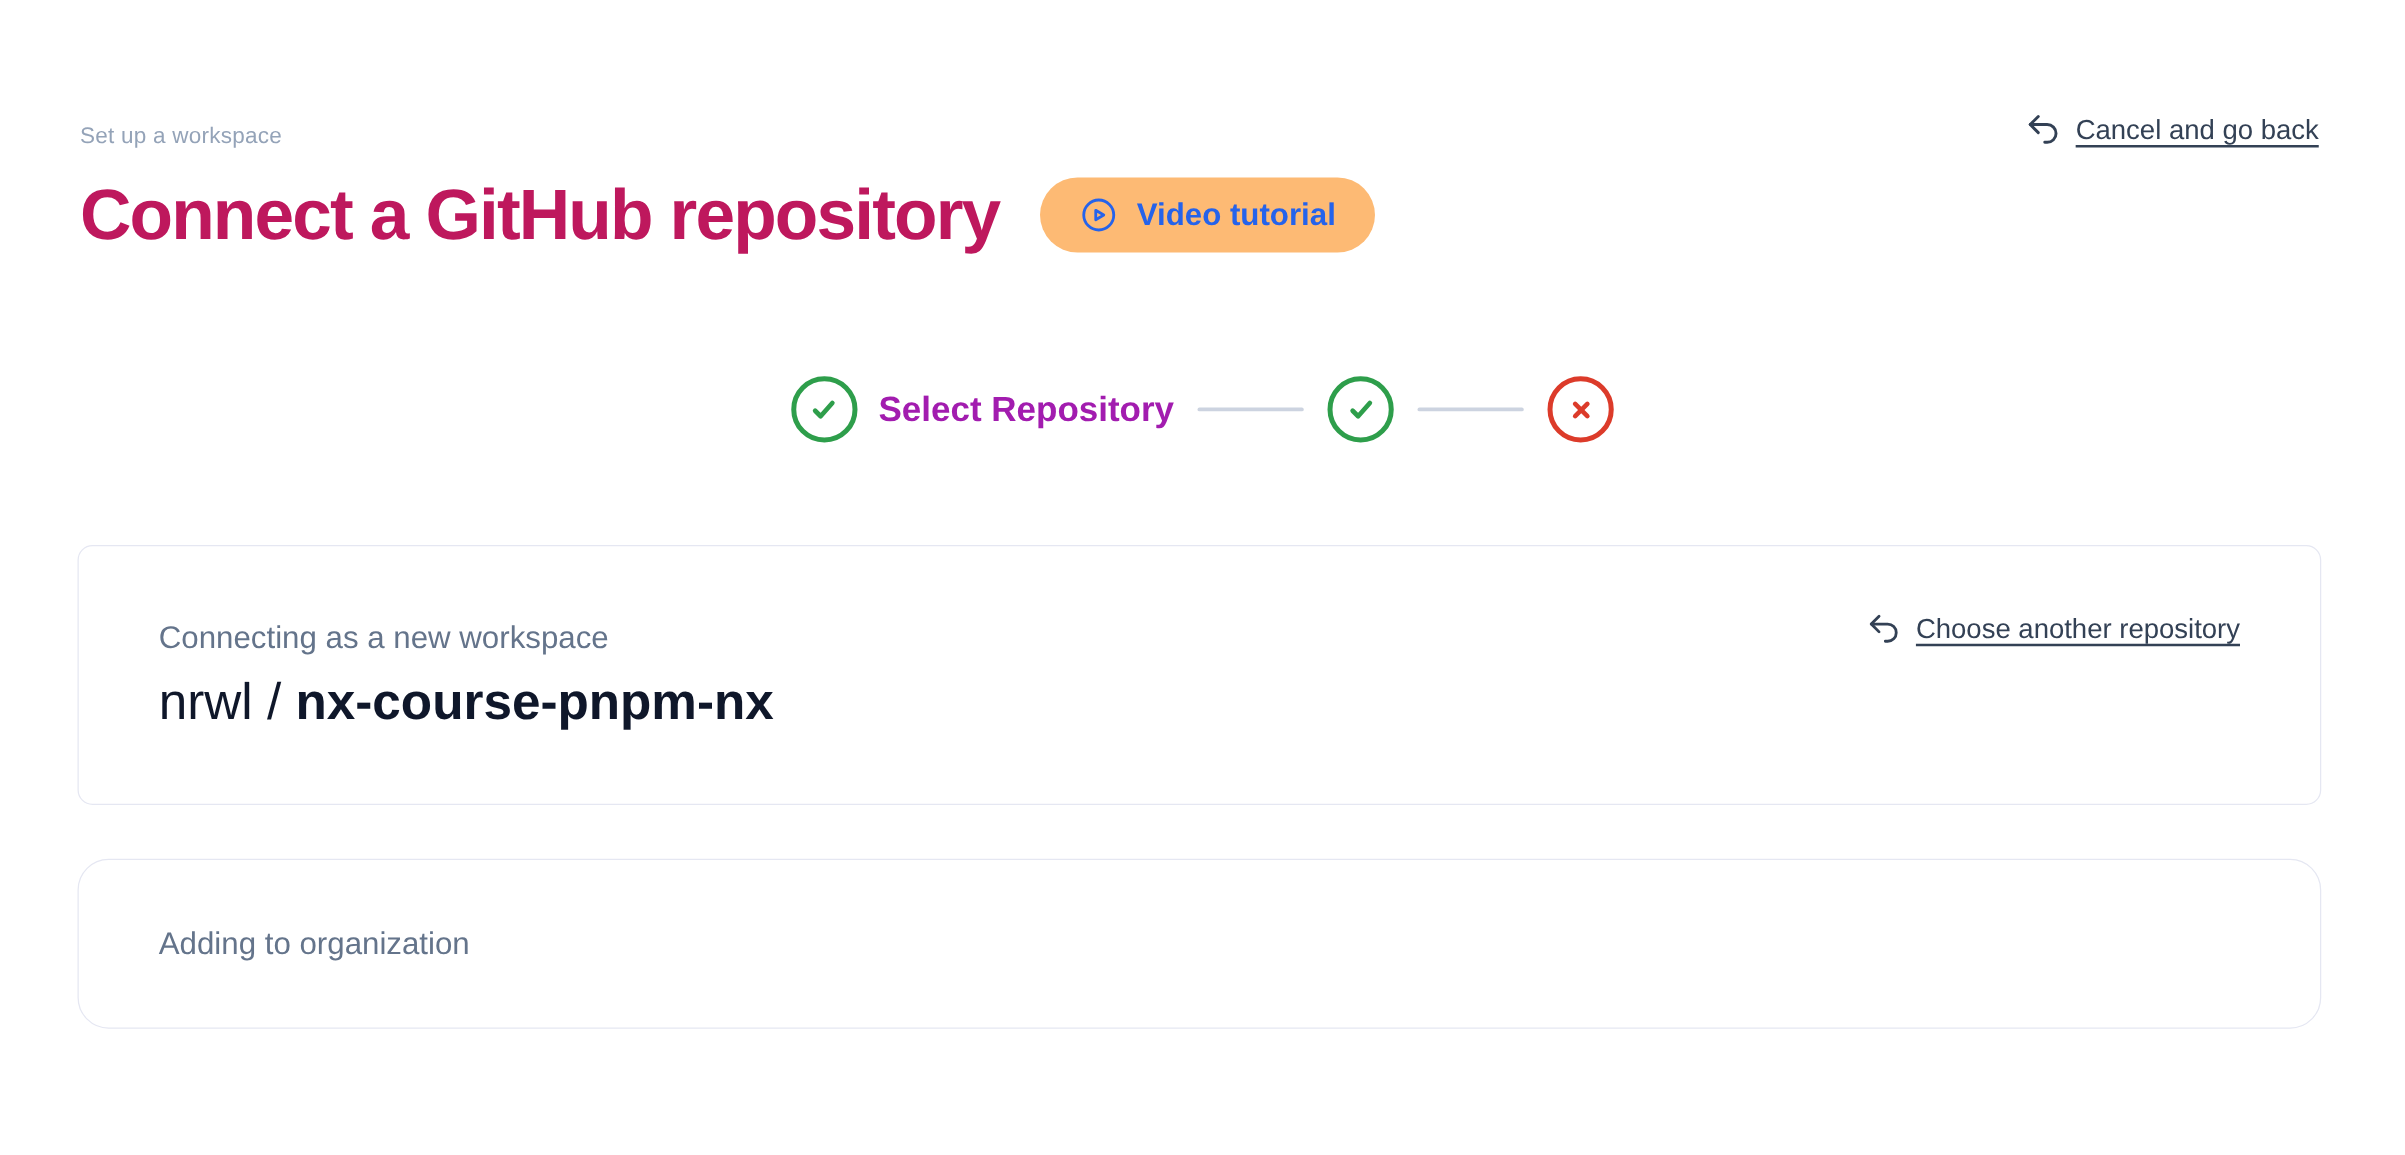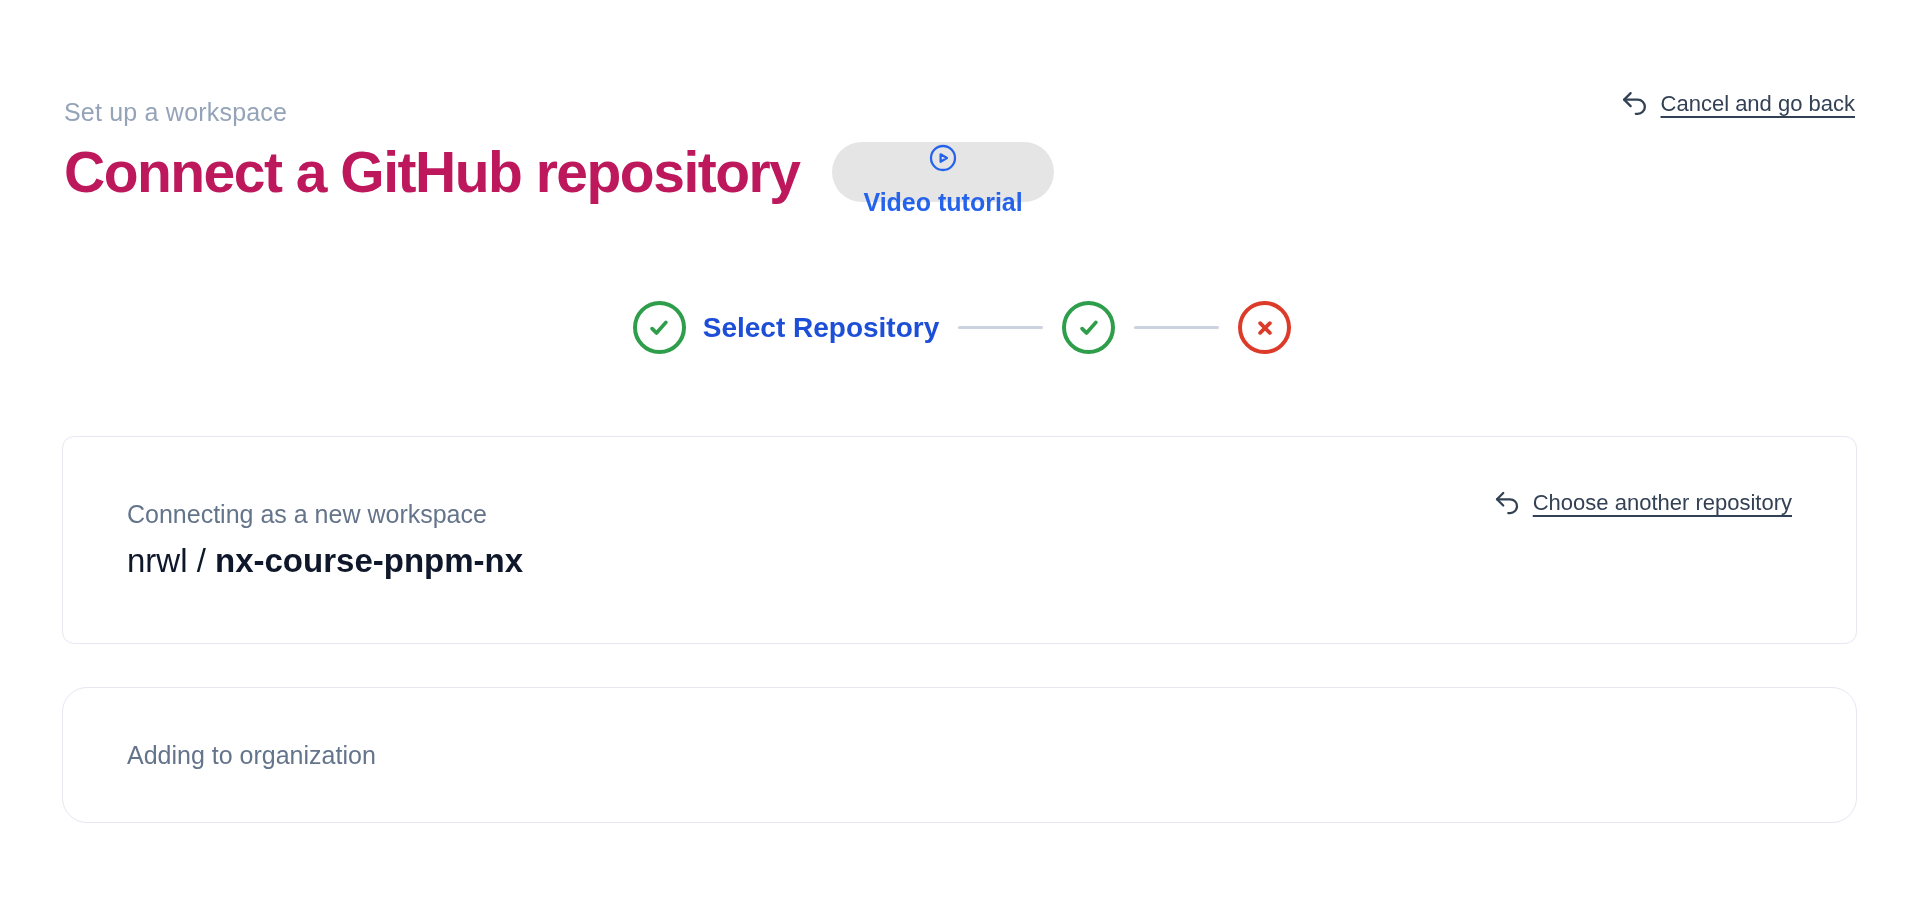--- a/index.html
+++ b/index.html
@@ -9,38 +9,38 @@
     background: #ffffff;
     font-family: "Liberation Sans", sans-serif;
     position: relative;
     overflow: hidden;
     color: #0f172a;
   }
 
   
   .eyebrow {
     position: absolute; left: 64px; top: 98px;
-    font-size: 25px; color: #94a3b8; letter-spacing: 0.2px;
+    font-size: 18px; color: #94a3b8; letter-spacing: 0.2px;
   }
   .title-row {
     position: absolute; left: 64px; top: 138px;
     display: flex; align-items: center; gap: 33px;
   }
   .page-title {
     margin: 0;
     font-size: 57px; font-weight: 700; color: #be185d;
     letter-spacing: -1.5px; line-height: 1.2; white-space: nowrap;
   }
   .video-pill {
     display: flex; align-items: center; gap: 14px;
     height: 60px; padding: 0 31px;
-    background: #e5e5e5; border: none; border-radius: 30px;
+    background: #fdba74; border: none; border-radius: 30px;
     color: #2563eb; font-size: 25px; font-weight: 700;
     font-family: "Liberation Sans", sans-serif;
-    cursor: pointer; white-space: nowrap; flex-direction: column;
+    cursor: pointer; white-space: nowrap;
   }
   .link-row {
     display: inline-flex; align-items: center; gap: 11px;
     color: #334155; font-size: 22px; text-decoration: none;
     cursor: pointer; white-space: nowrap;
   }
   .link-row .link-text {
     text-decoration: underline;
     text-underline-offset: 5px;
     text-decoration-thickness: 2px;
@@ -54,21 +54,21 @@
   }
   .step { display: flex; align-items: center; gap: 17px; }
   .step-circle {
     width: 53px; height: 53px; border-radius: 50%;
     display: flex; align-items: center; justify-content: center;
     background: #ffffff; flex: 0 0 auto;
   }
   .step-circle.success { border: 4px solid #2e9e4b; color: #2e9e4b; }
   .step-circle.error   { border: 4px solid #dc3b2a; color: #dc3b2a; }
   .step-label {
-    font-size: 28px; font-weight: 600; color: #1d4ed8;
+    font-size: 28px; font-weight: 600; color: #a21caf;
     white-space: nowrap;
   }
   .step-connector {
     width: 85px; height: 3px; background: #ccd3e0;
     border-radius: 2px; margin: 0 19px; flex: 0 0 auto;
   }
 
   
   .card {
     position: absolute; left: 62px; right: 67px;
@@ -76,21 +76,21 @@
     border: 1.5px solid #e5e7f2; border-radius: 12px;
   }
   .card-1 { top: 436px; height: 208px; }
   .card-2 { top: 687px; height: 136px; border-radius: 25px; }
   .card-body {
     height: 100%; padding: 0 64px;
     display: flex; flex-direction: column; justify-content: center;
     gap: 13px;
   }
   .card-label { font-size: 25px; color: #64748b; }
-  .card-value { font-size: 33px; color: #0f172a; font-weight: 700; }
+  .card-value { font-size: 41px; color: #0f172a; font-weight: 700; }
   .card-value .value-prefix { font-weight: 500; }
   .card-action { position: absolute; right: 64px; top: 51px; }
 
   .icon-svg { display: block; }
 </style>
 </head>
 <body>
 
 <div class="eyebrow">Set up a workspace</div>
 

